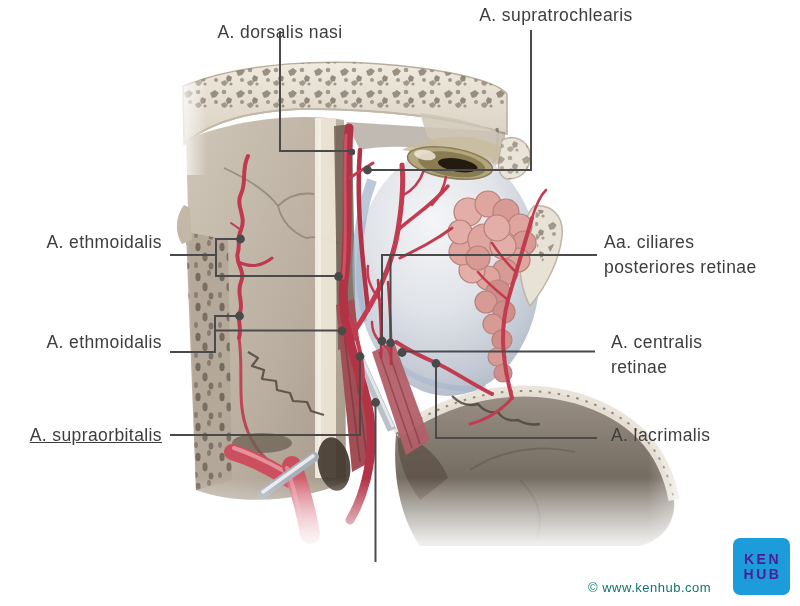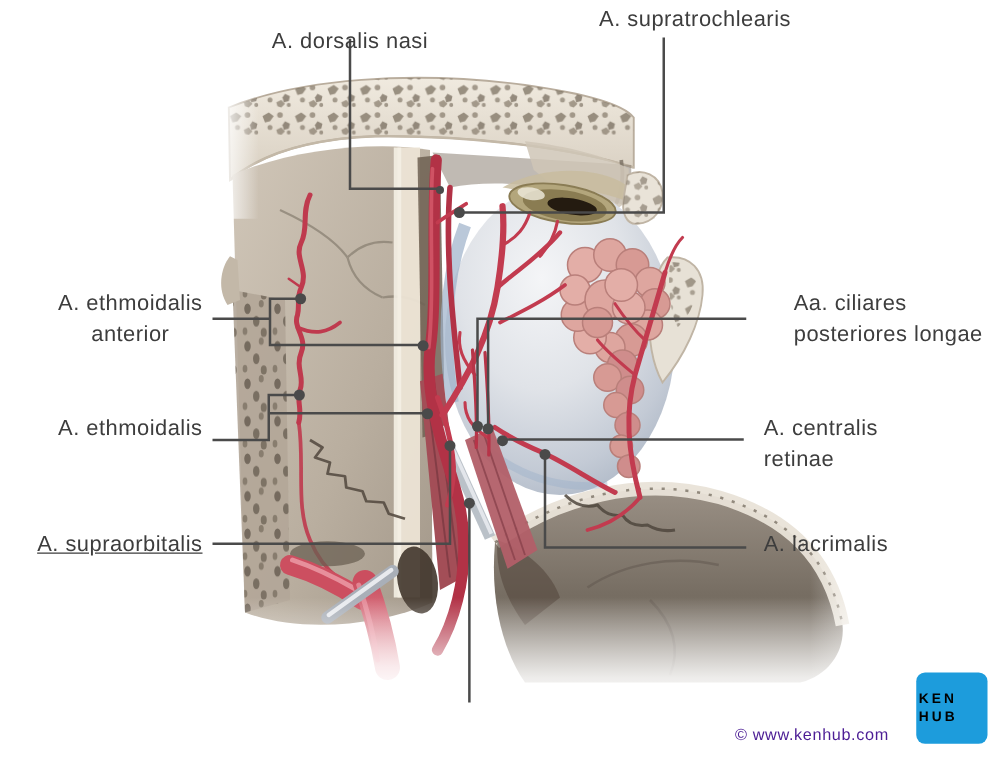--- a/index.html
+++ b/index.html
@@ -2,27 +2,27 @@
 <html><head>
 <meta charset="utf-8">
 <style>
   html,body{margin:0;padding:0;background:#ffffff;}
   .stage{position:relative;width:800px;height:606px;background:#fff;overflow:hidden;
          font-family:"Liberation Sans","DejaVu Sans",sans-serif;}
   .stage svg{position:absolute;left:0;top:0;}
   .lbl{position:absolute;font-size:17.5px;letter-spacing:.4px;color:#3d3d3d;
        line-height:25px;white-space:nowrap;}
   .lbl.center{transform:translateX(-50%);text-align:center;}
-  .lbl.right{text-align:center;}
+  .lbl.right{text-align:left;}
   .lbl.left{text-align:left;}
   .copyright{position:absolute;left:588px;top:580px;font-size:13px;letter-spacing:.5px;
-             color:#4c1d95;white-space:nowrap;}
+             color:#0f766e;white-space:nowrap;}
   .logo{position:absolute;left:733px;top:538px;width:57px;height:57px;border-radius:7px;
-        background:#1d9cdc;color:#000000;display:flex;flex-direction:column;align-items:flex-start;
-        justify-content:center;font-size:11px;font-weight:bold;letter-spacing:2.5px;
+        background:#1d9cdc;color:#4c1d95;display:flex;flex-direction:column;align-items:center;
+        justify-content:center;font-size:14px;font-weight:bold;letter-spacing:2.5px;
         line-height:15px;padding-left:2px;box-sizing:border-box;}
 </style>
 </head>
 <body>
 
 <div class="stage">
 
 <svg width="800" height="606" viewBox="0 0 800 606">
   <defs>
     <linearGradient id="plateGrad" x1="0" y1="0" x2="0" y2="1">
@@ -283,30 +283,29 @@
           <circle cx="436" cy="363.5" r="4.4" fill="#4a4a4a" stroke="none"></circle>
     </g>
   </g>
 </svg>
 
 <div class="lbl center" style="left:280px;top:20px;">A. dorsalis nasi</div>
 <div class="lbl center" style="left:521px;top:3px;margin-left:35px;">A. supratrochlearis</div>
 
 <div class="lbl right" style="right:638px;top:230px;">
   <div>A. ethmoidalis</div>
-  <div>anterior</div>
 </div>
 <div class="lbl right" style="right:638px;top:330px;">
   <div>A. ethmoidalis</div>
 </div>
 <div class="lbl right" style="right:638px;top:423px;text-decoration:underline;">A. supraorbitalis</div>
 
-<div class="lbl left" style="left:635px;top:230px;">
+<div class="lbl left" style="left:604px;top:230px;">
   <div>Aa. ciliares</div>
-  <div>posteriores longae</div>
+  <div>posteriores retinae</div>
 </div>
 <div class="lbl left" style="left:611px;top:423px;">A. lacrimalis</div>
 <div class="lbl left" style="left:611px;top:330px;">
   <div>A. centralis</div>
   <div>retinae</div>
 </div>
 
 
 <div class="copyright">© www.kenhub.com</div>
 <div class="logo">

